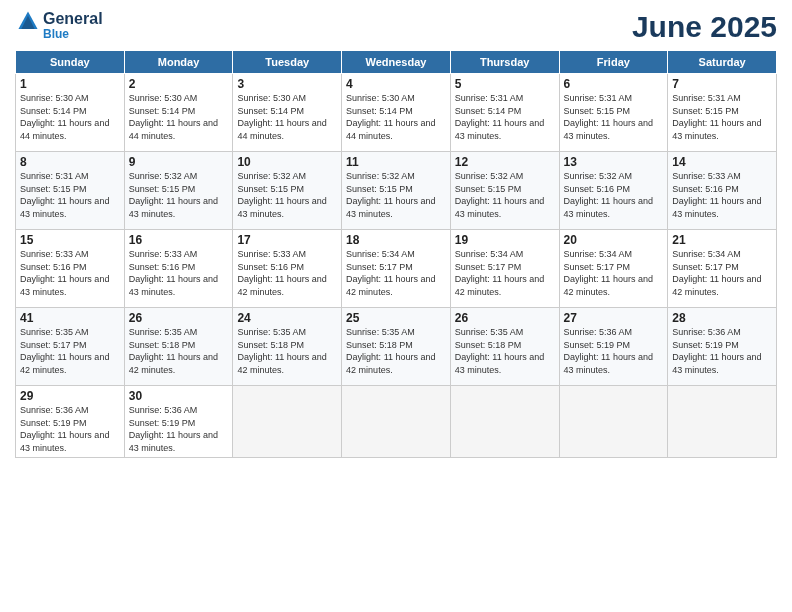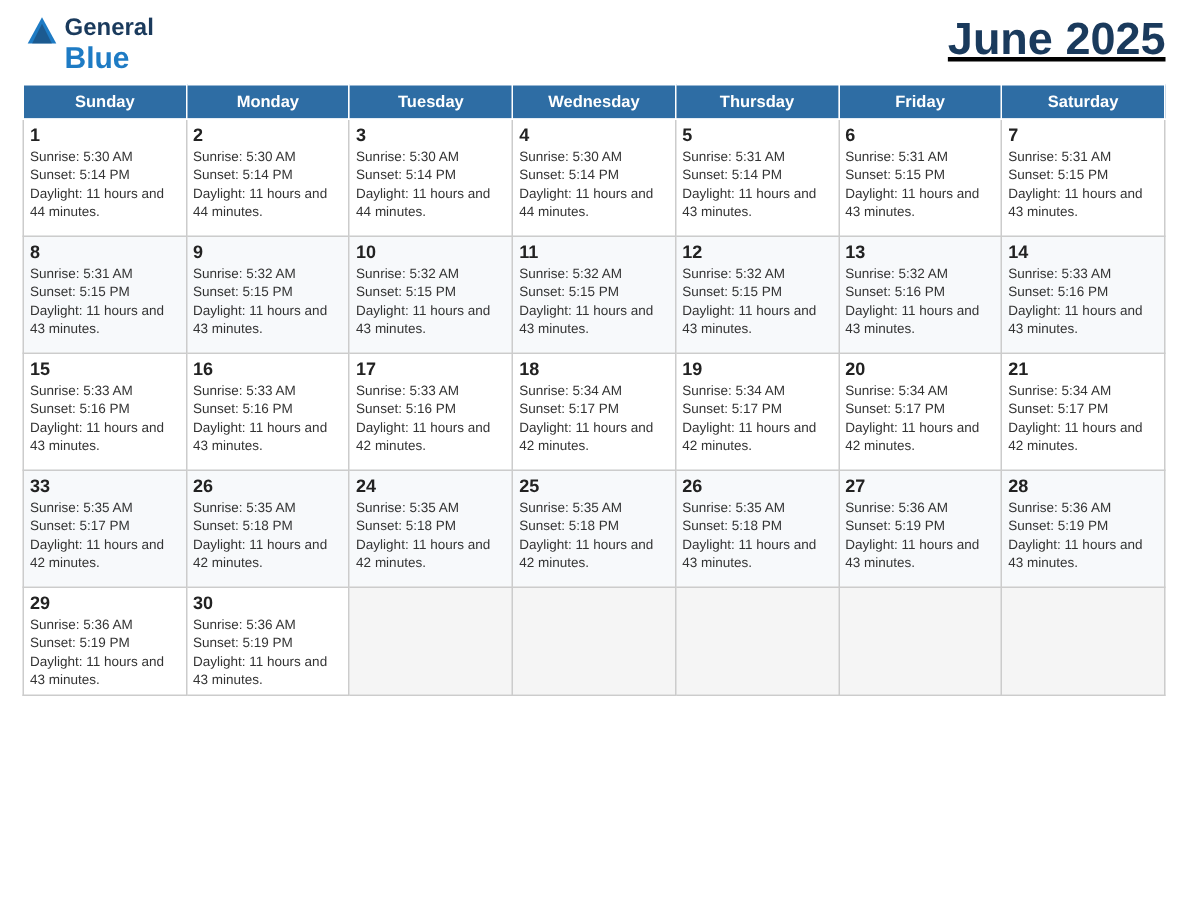--- a/index.html
+++ b/index.html
@@ -22,21 +22,20 @@
     }
     .logo {
       display: flex;
     }
     .logo-icon {
       width: 22px;
       height: 22px;
       margin-left: 2px;
     }
     .title-section {
-      text-decoration: underline;
     }
     .month-title {
       font-size: 30px;
       font-weight: bold;
       color: #1a3a5c;
     }
     .location-title {
       font-size: 14px;
       color: #555;
     }
@@ -94,21 +93,21 @@
   <div class="header-row">
     <div class="logo">
       <div>
         <svg class="logo-icon" viewBox="0 0 30 30">
           <polygon points="15,2 28,26 2,26" fill="#1e7bc4"></polygon>
           <polygon points="15,8 24,26 6,26" fill="#1a3a5c" opacity="0.5"></polygon>
         </svg>
       </div>
       <div style="margin-left:4px;">
         <div style="font-size:16px;font-weight:bold;color:#1a3a5c;line-height:1.1;">General</div>
-        <div style="font-size:20px;font-weight:bold;color:#1e7bc4;line-height:1.1;">Blue</div>
+        <div style="font-size:12px;font-weight:bold;color:#1e7bc4;line-height:1.1;">Blue</div>
       </div>
     </div>
     <div class="title-section">
       <div class="month-title">June 2025</div>
     </div>
   </div>
 
   <table class="calendar">
     <thead>
       <tr>
@@ -291,21 +290,21 @@
           <span class="day-number">21</span>
           <div class="day-info">
             Sunrise: 5:34 AM<br>
             Sunset: 5:17 PM<br>
             Daylight: 11 hours and 42 minutes.
           </div>
         </td>
         </tr>
         <tr>
           <td>
-          <span class="day-number">33</span>
+          <span class="day-number">41</span>
           <div class="day-info">
             Sunrise: 5:35 AM<br>
             Sunset: 5:17 PM<br>
             Daylight: 11 hours and 42 minutes.
           </div>
         </td>
           <td>
           <span class="day-number">26</span>
           <div class="day-info">
             Sunrise: 5:35 AM<br>

